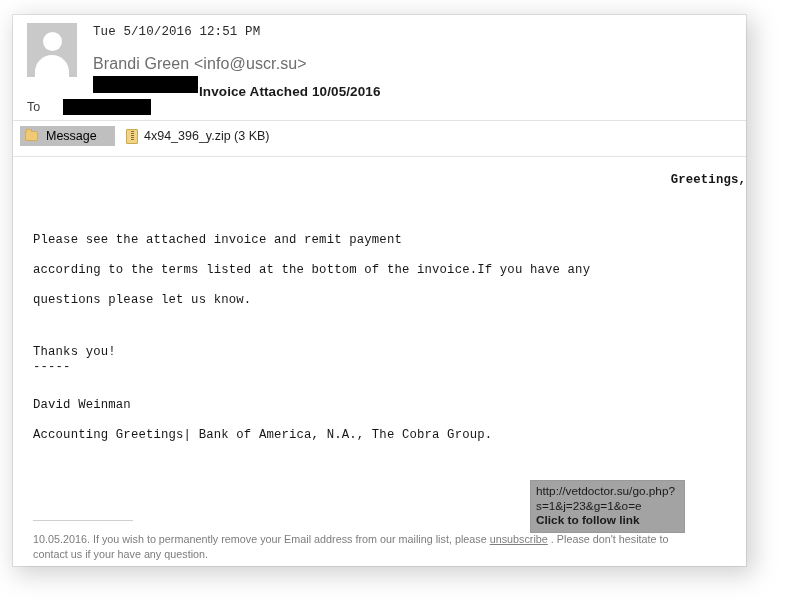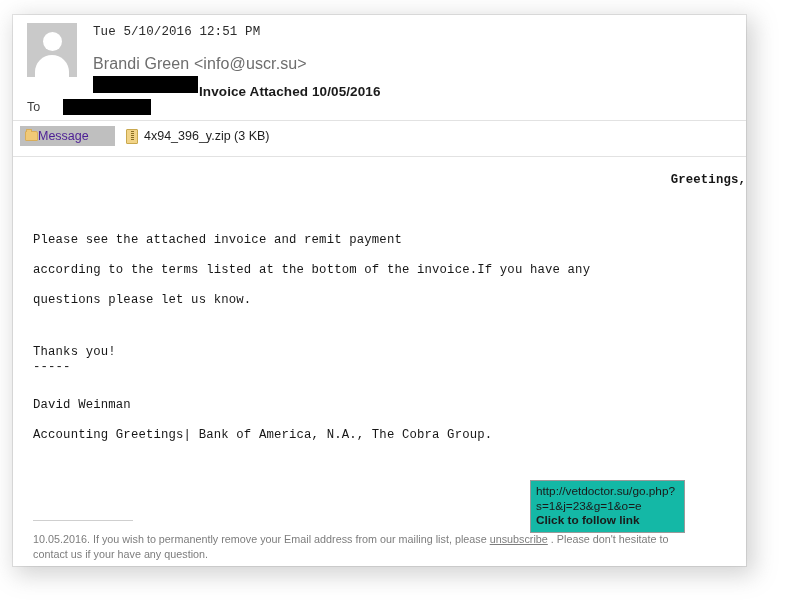--- a/index.html
+++ b/index.html
@@ -198,21 +198,22 @@
     left: 0; top: -3px;
     width: 6px; height: 3px;
     background: #f0c977;
     border: 1px solid #d9ad58;
     border-bottom: none;
     border-radius: 1px 1px 0 0;
     box-sizing: border-box;
   }
   .msg-tab-label {
     font-size: 12.5px;
-    color: #4c1d95;
+    color: #000000;
+    margin-left: 8px;
     white-space: nowrap;
   }
 
   .attach-item {
     position: absolute;
     left: 113px;
     top: 4px;
     height: 20px;
     display: flex;
     align-items: center;
@@ -300,21 +301,21 @@
     color: #7d7d7d;
     text-decoration: underline;
   }
 
   
   .tooltip {
     position: absolute;
     left: 517px;
     top: 465px;
     width: 155px;
-    background: #14b8a6;
+    background: #a3a3a3;
     border: 1px solid #9a9a9a;
     padding: 3px 5px 4px 5px;
     box-sizing: border-box;
     font-family: "Liberation Sans", sans-serif;
     font-size: 11.8px;
     color: #1a1a1a;
     line-height: 14.5px;
     z-index: 40;
   }
   .tooltip .url { word-break: break-all; }

